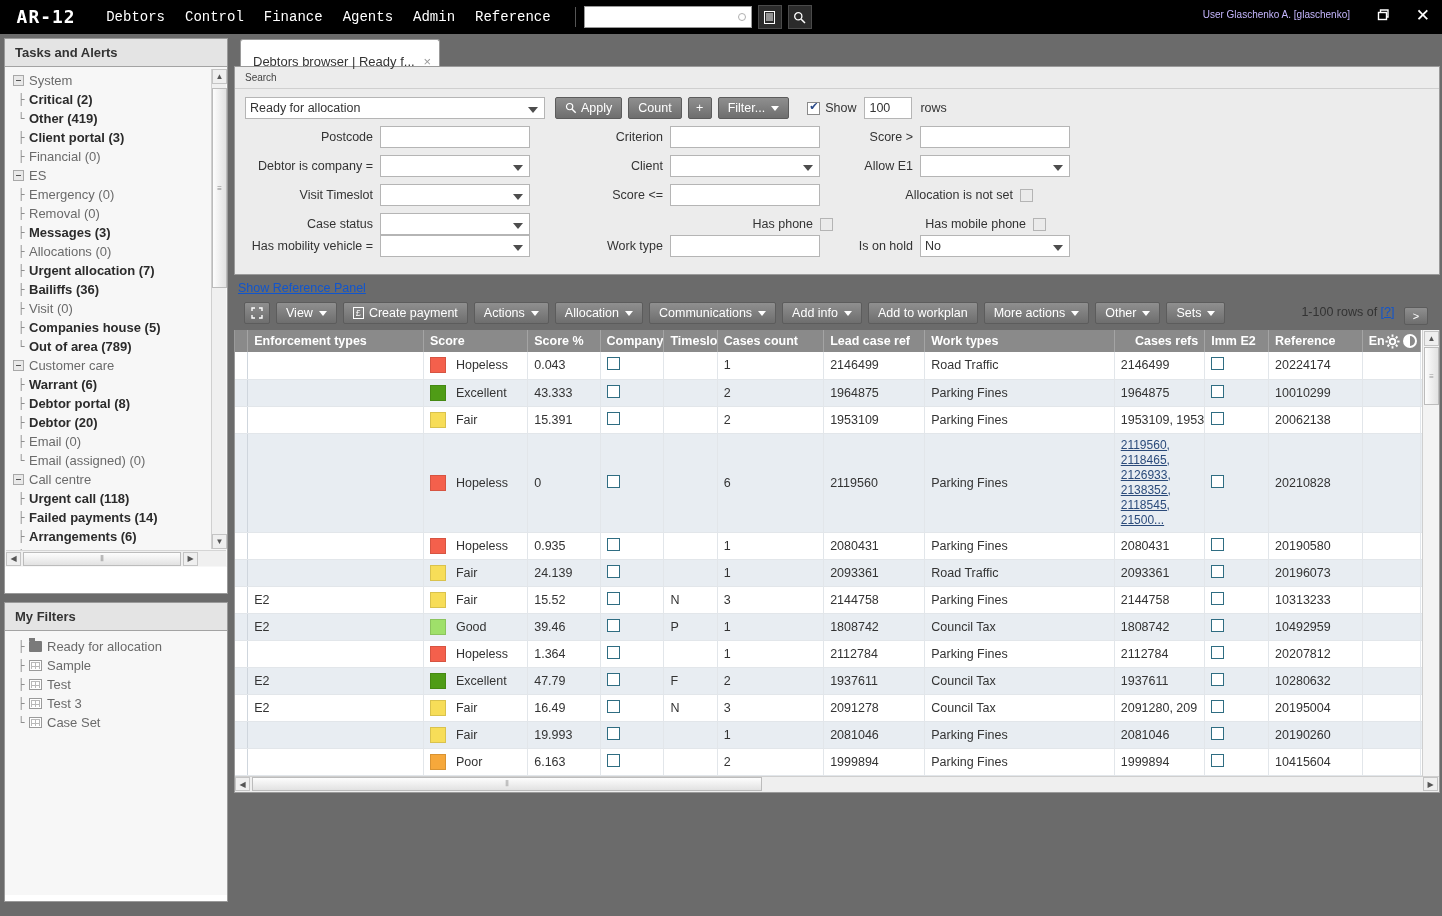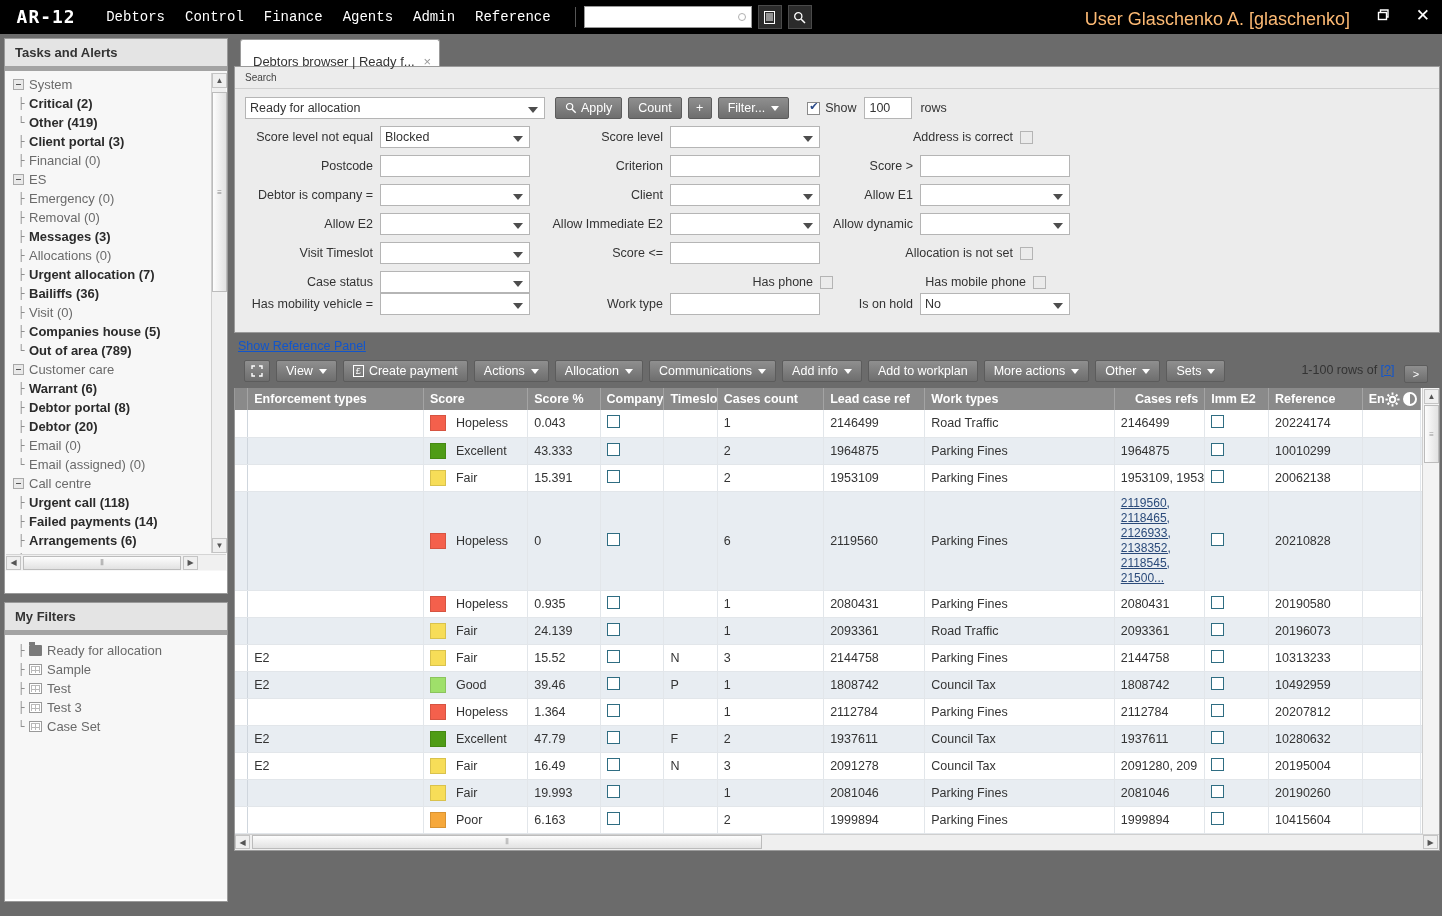--- a/index.html
+++ b/index.html
@@ -39,34 +39,34 @@
     width: 8px; height: 8px; border: 1px solid #b0b0b0; border-radius: 50%;
   }
   .topiconbtn {
     width: 24px; height: 24px; margin-left: 6px;
     background: #2b2b2b; border: 1px solid #4a4a4a;
     display: flex; align-items: center; justify-content: center;
     color: #fff; font-size: 13px; cursor: default;
   }
   #userinfo {
     position: absolute; right: 92px; top: 9px;
-    font-size: 18px; color: #fdba74; white-space: nowrap;
+    font-size: 10px; color: #c4b5fd; white-space: nowrap;
   }
   #winrestore { position: absolute; right: 52px; top: 8px; cursor: default; }
   #winclose { position: absolute; right: 12px; top: 5px; font-size: 17px; cursor: default; }
 
   
   #body { display: flex; height: 882px; background: #6b6b6b; }
   #sidebar { width: 232px; background: #6b6b6b; padding: 4px 4px 4px 4px; }
   #content { flex: 1; background: #6b6b6b; padding: 0 2px 0 2px; position: relative; }
 
   
   .panel { background: #fff; border: 1px solid #9a9a9a; }
   .panel-head {
-    background: #e4e4e4; border-bottom: 5px solid #a3a3a3;
+    background: #e4e4e4; border-bottom: 1px solid #a3a3a3;
     font-weight: bold; font-size: 13px; color: #333;
     padding: 6px 10px;
   }
   #tasks-panel { height: 556px; position: relative; }
   #tasks-body {
     position: relative; height: 500px; overflow: hidden;
     background: #f7f7f7; padding: 4px 0 0 0;
   }
   .tree { padding-left: 8px; }
   .tnode {
@@ -471,32 +471,20 @@
             <span class="caret"></span>
           </div>
           <div style="display:flex;align-items:center;margin-left:18px">
             <span class="cbx checked"></span>
             <span style="margin-left:5px;font-size:12.5px">Show</span>
             <input class="inp" style="width: 48px; margin-left: 8px; text-align: left;" value="100">
             <span style="margin-left:8px;font-size:12.5px">rows</span>
           </div>
         </div>
 
-        <div class="srow">
-          <div class="lbl" style="width:135px">Score level not equal</div>
-          <div class="sel" style="width:150px">
-            <span>Blocked</span>
-          </div>
-          <div class="lbl" style="width:140px">Score level</div>
-          <div class="sel" style="width:150px">
-            <span></span>
-          </div>
-          <div class="lbl" style="width:200px">Address is correct</div>
-          <span class="cbx"></span>
-        </div>
 
         <div class="srow">
           <div class="lbl" style="width:135px">Postcode</div>
           <input class="inp" style="width: 150px;" value="">
           <div class="lbl" style="width:140px">Criterion</div>
           <input class="inp" style="width: 150px;" value="">
           <div class="lbl" style="width:100px">Score &gt;</div>
           <input class="inp" style="width: 150px;" value="">
         </div>
 
@@ -508,34 +496,20 @@
           <div class="lbl" style="width:140px">Client</div>
           <div class="sel" style="width:150px">
             <span></span>
           </div>
           <div class="lbl" style="width:100px">Allow E1</div>
           <div class="sel" style="width:150px">
             <span></span>
           </div>
         </div>
 
-        <div class="srow">
-          <div class="lbl" style="width:135px">Allow E2</div>
-          <div class="sel" style="width:150px">
-            <span></span>
-          </div>
-          <div class="lbl" style="width:140px">Allow Immediate E2</div>
-          <div class="sel" style="width:150px">
-            <span></span>
-          </div>
-          <div class="lbl" style="width:100px">Allow dynamic</div>
-          <div class="sel" style="width:150px">
-            <span></span>
-          </div>
-        </div>
 
         <div class="srow">
           <div class="lbl" style="width:135px">Visit Timeslot</div>
           <div class="sel" style="width:150px">
             <span></span>
           </div>
           <div class="lbl" style="width:140px">Score &lt;=</div>
           <input class="inp" style="width: 150px;" value="">
           <div class="lbl" style="width:200px">Allocation is not set</div>
           <span class="cbx"></span>

